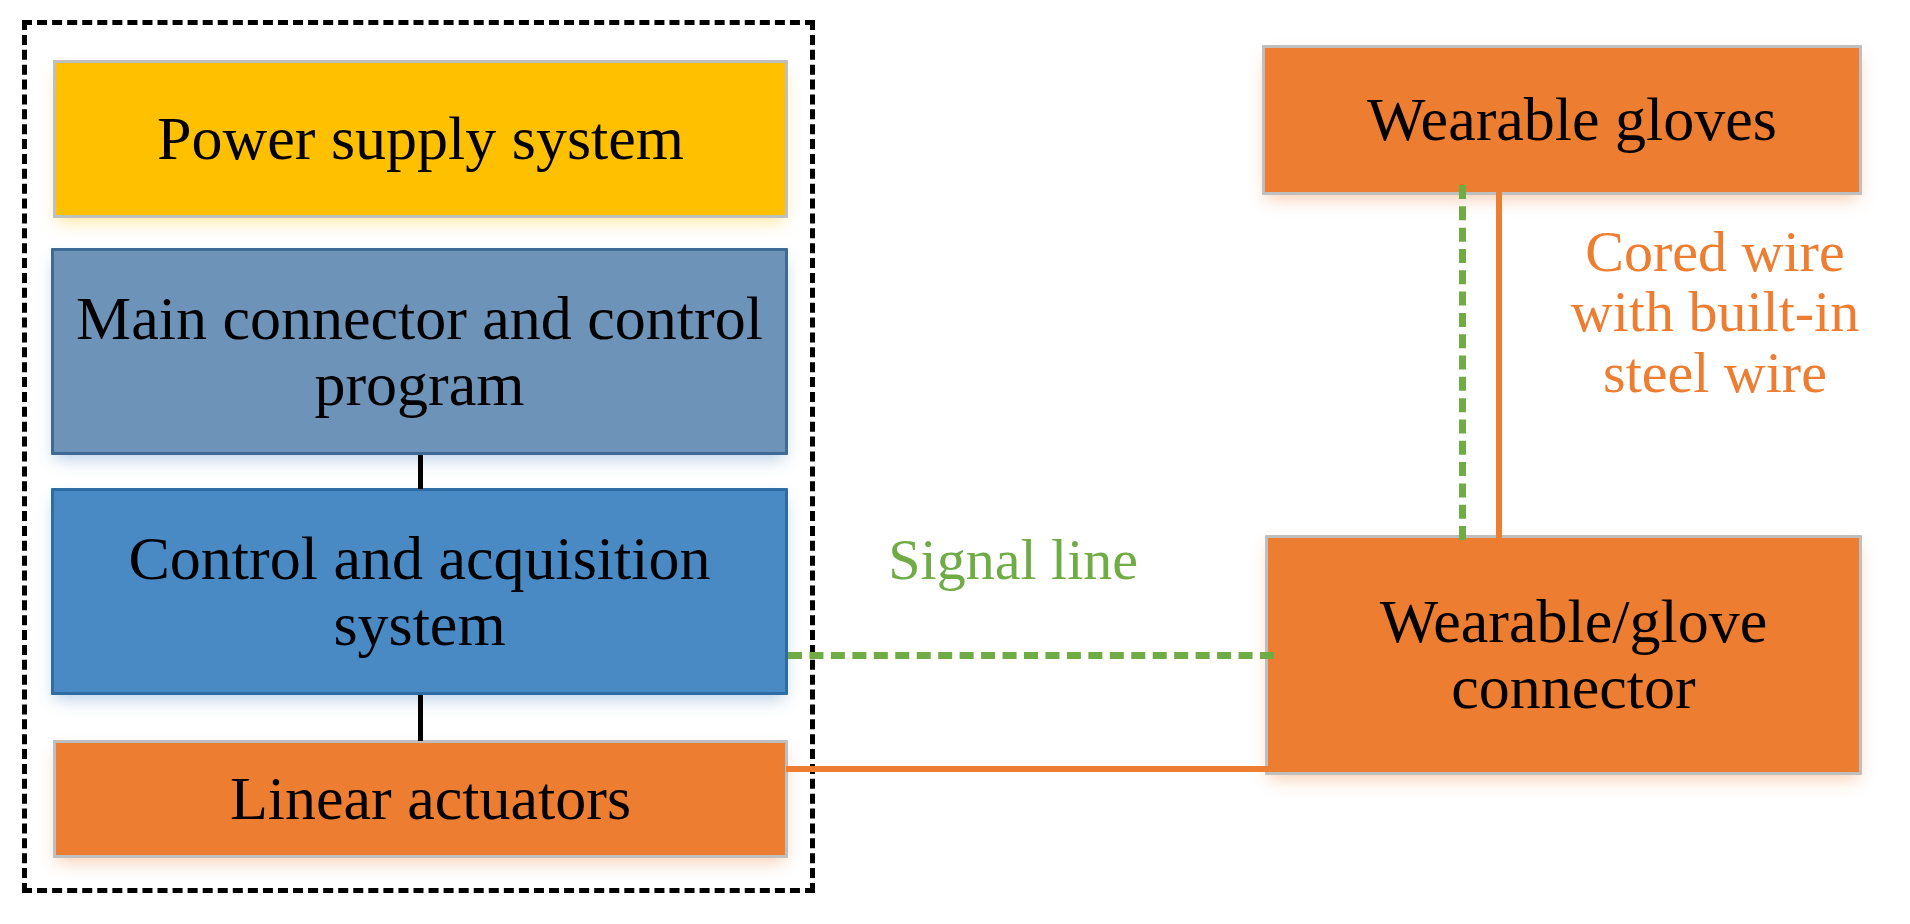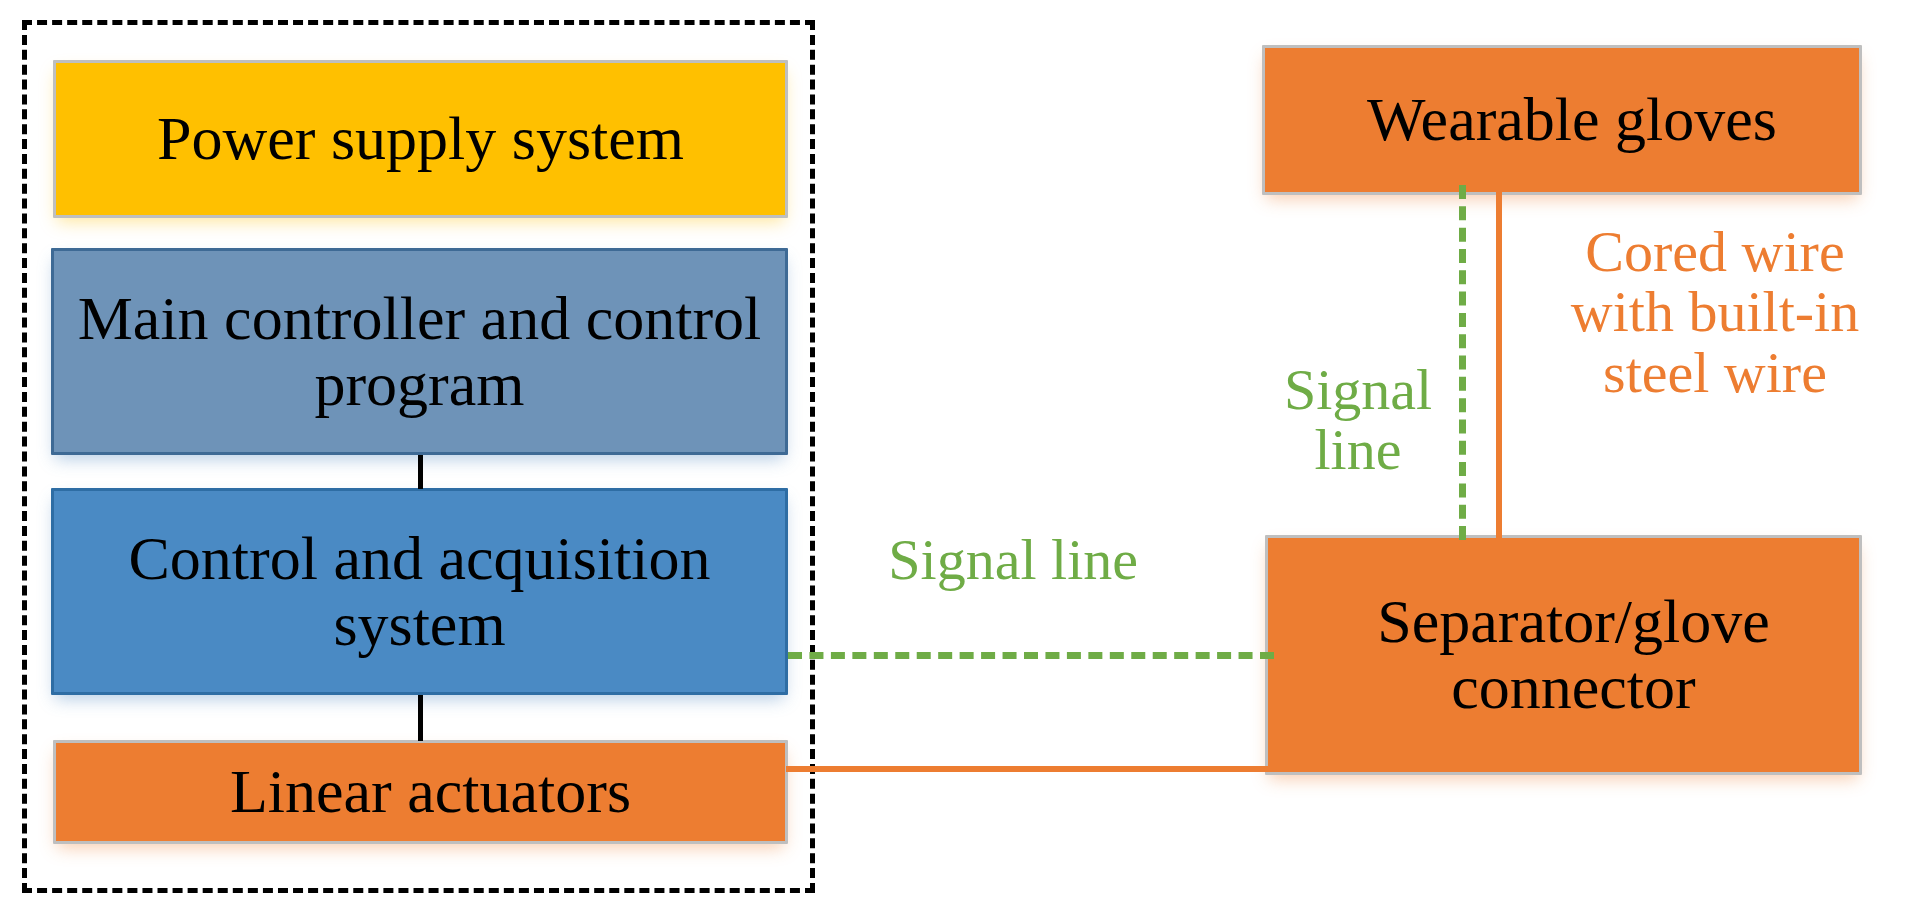--- a/index.html
+++ b/index.html
@@ -41,21 +41,21 @@
 
   
   .sh-yellow{box-shadow:0 8px 16px -4px rgba(255,192,0,.38);}
   .sh-blue{box-shadow:0 8px 16px -4px rgba(70,130,190,.40);}
   .sh-orange{box-shadow:0 8px 16px -4px rgba(237,125,49,.38);}
 
   
   #box-power          {left:53px; top:60px;  width:735px; height:158px; font-size:62px;}
   #box-main-controller{left:51px; top:248px; width:737px; height:207px; font-size:62px;}
   #box-control-acq    {left:51px; top:488px; width:737px; height:207px; font-size:62px;}
-  #box-linear-act     {left:53px; top:740px; width:735px; height:104px; font-size:62px;align-items:center;}
+  #box-linear-act     {left:53px; top:740px; width:735px; height:118px; font-size:62px;align-items:center;}
 
   #box-wearable       {left:1262px; top:45px;  width:600px; height:150px; font-size:62px;}
   #box-separator      {left:1265px; top:535px; width:597px; height:240px; font-size:62px;}
 
   
   .vlink{
     position:absolute;
     width:5px;
     background:#000000;
   }
@@ -110,54 +110,52 @@
 
 <div id="canvas">
 
   <div class="dashed-group"></div>
 
   <div id="box-power" class="block blk-yellow sh-yellow">
     <span class="txt">Power supply system</span>
   </div>
 
   <div id="box-main-controller" class="block blk-blue-muted sh-blue">
-    <span class="txt">Main controller and
+    <span class="txt">Main connector and
 control program</span>
   </div>
 
   <div id="box-control-acq" class="block blk-blue sh-blue">
     <span class="txt">Control and
 acquisition system</span>
   </div>
 
   <div id="box-linear-act" class="block blk-orange sh-orange">
     <span class="txt">Linear actuators</span>
   </div>
 
   <div id="box-wearable" class="block blk-orange sh-orange">
     <span class="txt">Wearable gloves</span>
   </div>
 
   <div id="box-separator" class="block blk-orange sh-orange">
-    <span class="txt">Separator/glove
+    <span class="txt">Wearable/glove
 connector</span>
   </div>
 
   <div id="vlink-main-to-control" class="vlink"></div>
   <div id="vlink-control-to-act" class="vlink"></div>
 
   <div id="signal-line-horizontal" class="green-dash-h"></div>
   <div id="signal-line-vertical" class="green-dash-v"></div>
 
   <div id="wire-lasso-horizontal" class="orange-line-h"></div>
   <div id="cored-wire-vertical" class="orange-line-v"></div>
 
   <div id="lbl-signal-line-left" class="label label-green">Signal line</div>
 
-  <div id="lbl-signal-line-vertical" class="label label-green">Signal
-line</div>
 
   <div id="lbl-cored-wire" class="label label-orange">Cored wire
 with built-in
 steel wire</div>
 
 
 </div>
 
 </body></html>

